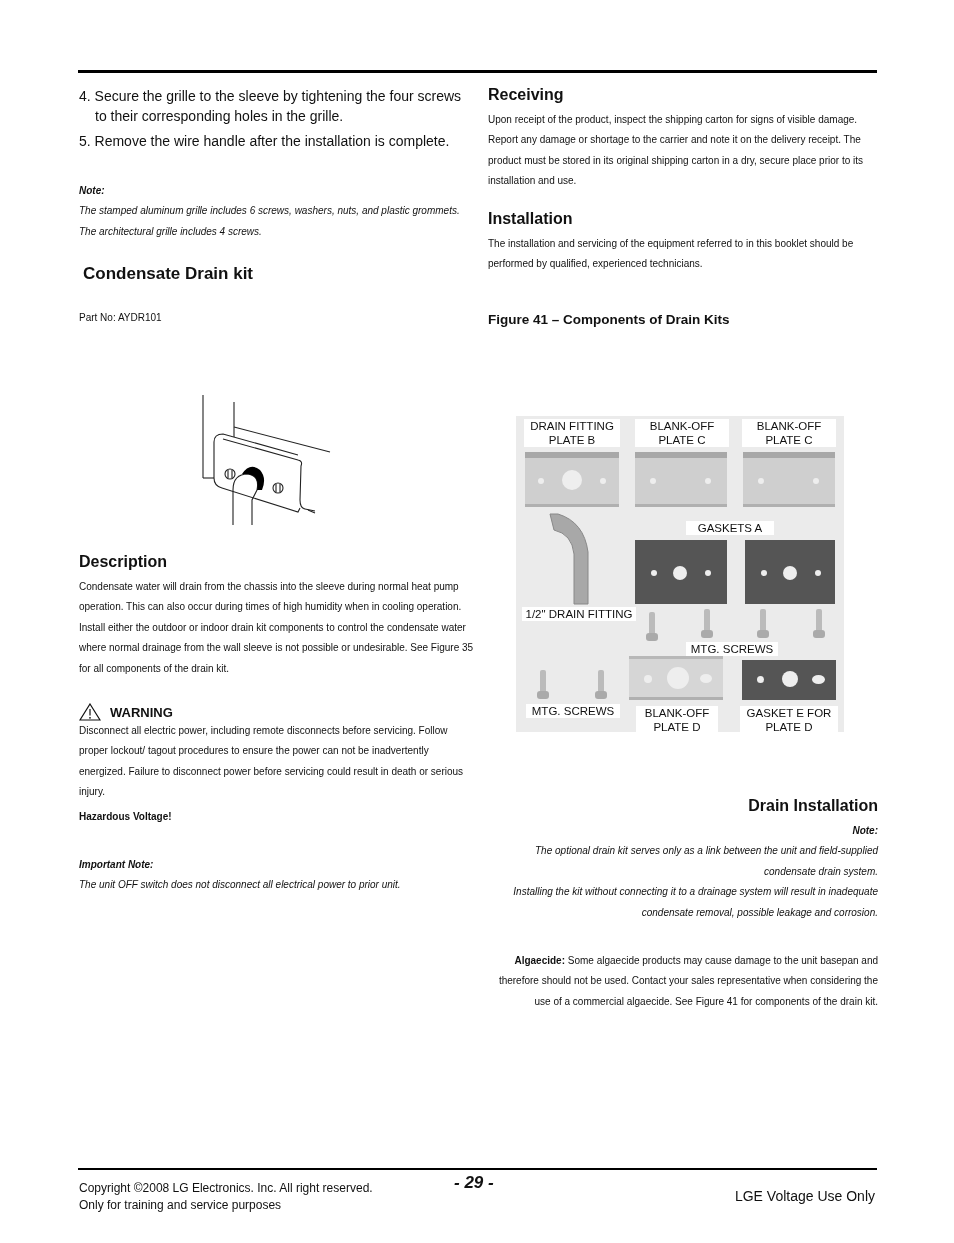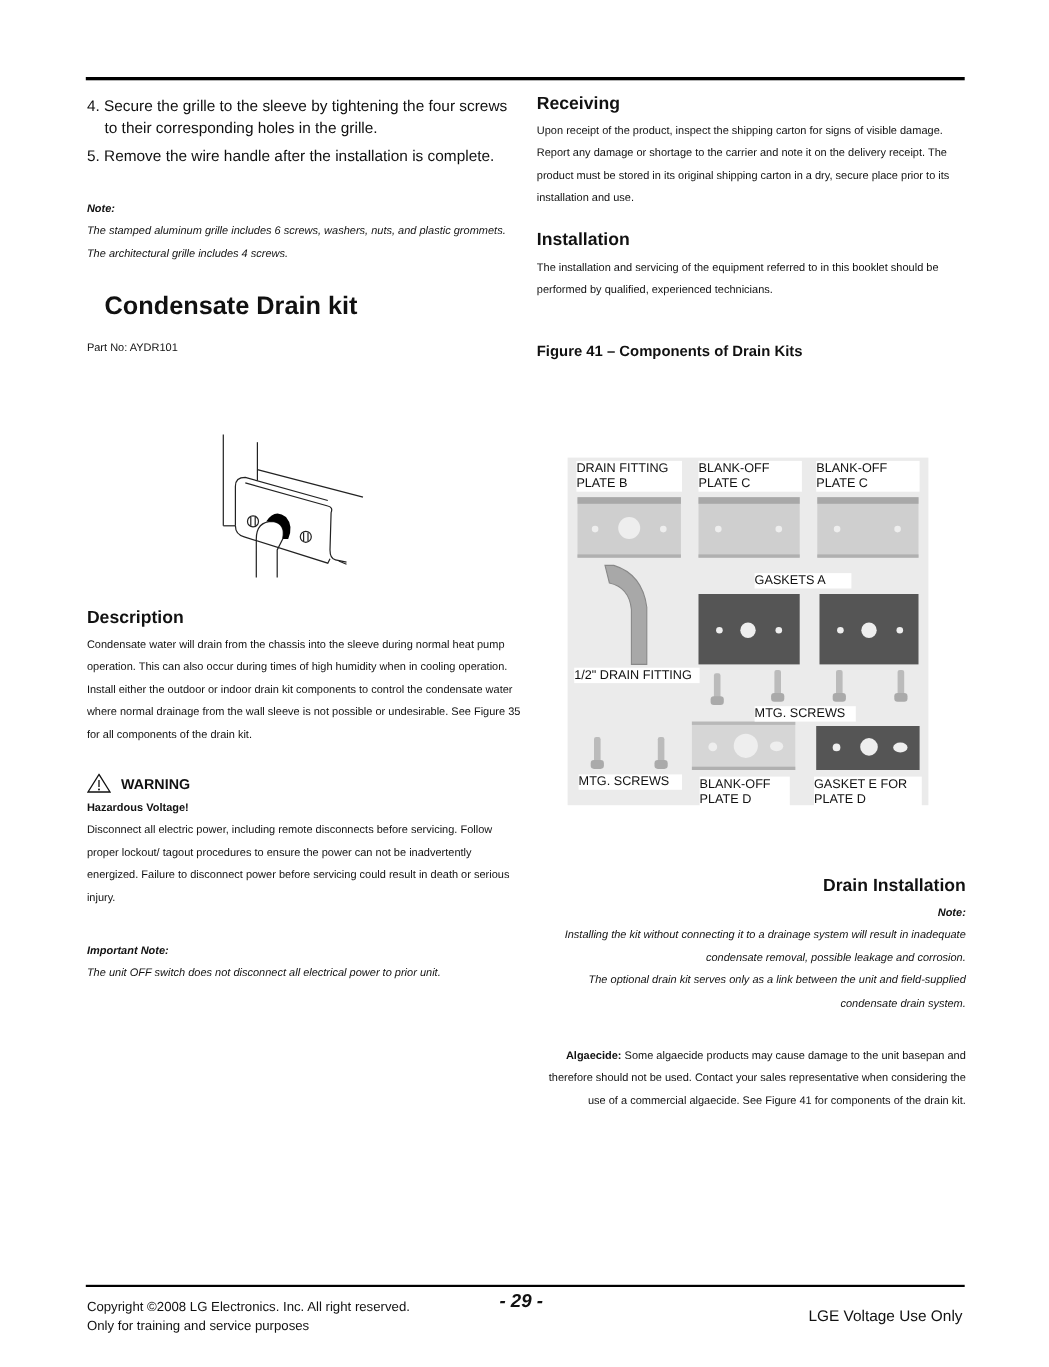--- a/index.html
+++ b/index.html
@@ -5,46 +5,46 @@
   html, body { margin:0; padding:0; background:#fff; }
   body { width:954px; height:1243px; position:relative; font-family:"Liberation Sans", sans-serif; color:#111; overflow:hidden; }
   .rule-top { position:absolute; left:78px; top:70px; width:799px; height:3px; background:#000; }
   .rule-bot { position:absolute; left:78px; top:1168px; width:799px; height:2px; background:#000; }
   .col-l { position:absolute; left:79px; top:86px; width:390px; }
   .col-r { position:absolute; left:488px; top:86px; width:390px; }
   p, .txt { font-size:10px; line-height:20.4px; margin:0; }
   .list-item { font-size:14px; line-height:20px; padding-left:16px; text-indent:-16px; margin:0 0 5px 0; }
   .ital { font-style:italic; }
   .bold { font-weight:bold; }
-  h2 { font-size:23px; font-weight:bold; margin:16px; }
+  h2 { font-size:17px; font-weight:bold; margin:4px; }
   h3 { font-size:16px; font-weight:bold; margin:0; }
   .abs { position:absolute; }
   .photo { position:absolute; left:516px; top:416px; width:328px; height:316px; background:#ebebeb; }
-  .lbl { position:absolute; background:#fff; font-size:11.5px; line-height:14px; text-align:left; color:#111; white-space:nowrap; }
+  .lbl { position:absolute; background:#fff; font-size:11.5px; line-height:14px; text-align:center; color:#111; white-space:nowrap; }
   .plate-light { position:absolute; background:#cfcfcf; border-top:6px solid #a8a8a8; border-bottom:3px solid #b0b0b0; }
   .gasket { position:absolute; background:#555; }
   .hole { position:absolute; background:#eee; border-radius:50%; }
   .screw { position:absolute; width:6px; height:26px; background:#bbb; border-radius:2px; }
   .screw::after { content:""; position:absolute; left:-3px; bottom:-3px; width:12px; height:8px; background:#aaa; border-radius:3px; }
   .footer-left { position:absolute; left:79px; top:1180px; font-size:12px; line-height:17px; }
   .footer-center { position:absolute; left:454px; top:1173px; font-size:17px; font-weight:bold; font-style:italic; }
   .footer-right { position:absolute; right:79px; top:1188px; font-size:14px; }
 </style>
 </head>
 <body>
 
 <div class="rule-top"></div>
 
 <div class="col-l">
   <p class="list-item">4. Secure the grille to the sleeve by tightening the four screws to their corresponding holes in the grille.</p>
   <p class="list-item">5. Remove the wire handle after the installation is complete.</p>
   <p class="txt ital bold" style="margin-top:30px;">Note:</p>
   <p class="txt ital">The stamped aluminum grille includes 6 screws, washers, nuts, and plastic grommets. The architectural grille includes 4 screws.</p>
   <h2 style="margin-top:22px;">Condensate Drain kit</h2>
-  <p class="txt" style="margin-top:8px;">Part No: AYDR101</p>
+  <p class="txt" style="margin-top:24px;">Part No: AYDR101</p>
 </div>
 
 <svg class="abs" style="left:190px; top:390px;" width="150" height="150" viewBox="0 0 150 150">
   <g fill="none" stroke="#222" stroke-width="1.1">
     <line x1="13" y1="5" x2="13" y2="88"></line>
     <line x1="44" y1="12" x2="44" y2="47"></line>
     <line x1="13" y1="88" x2="24" y2="88"></line>
     <line x1="44" y1="37" x2="140" y2="62"></line>
     <path d="M24 88 L24 52 Q24 44 33 44 L108 65"></path>
     <path d="M33 49 L108 70 Q113 71 111 76 L110 110 Q110 118 115 119 L125 121"></path>
@@ -66,22 +66,22 @@
   <p class="txt" style="margin-top:6px;">Condensate water will drain from the chassis into the sleeve during normal heat pump operation. This can also occur during times of high humidity when in cooling operation. Install either the outdoor or indoor drain kit components to control the condensate water where normal drainage from the wall sleeve is not possible or undesirable. See Figure 35 for all components of the drain kit.</p>
 
   <div style="margin-top:24px; display:flex; align-items:center;">
     <svg width="22" height="18" viewBox="0 0 22 18">
       <path d="M11 1 L21 17 L1 17 Z" fill="none" stroke="#111" stroke-width="1.2"></path>
       <line x1="11" y1="6" x2="11" y2="12.5" stroke="#111" stroke-width="1.2"></line>
       <circle cx="11" cy="14.8" r="0.9" fill="#111"></circle>
     </svg>
     <span class="bold" style="font-size:13px; margin-left:9px;">WARNING</span>
   </div>
+  <p class="txt">Disconnect all electric power, including remote disconnects before servicing. Follow proper lockout/ tagout procedures to ensure the power can not be inadvertently energized. Failure to disconnect power before servicing could result in death or serious injury.</p>
   <p class="txt bold" style="margin-top:4px;">Hazardous Voltage!</p>
-  <p class="txt">Disconnect all electric power, including remote disconnects before servicing. Follow proper lockout/ tagout procedures to ensure the power can not be inadvertently energized. Failure to disconnect power before servicing could result in death or serious injury.</p>
   <p class="txt bold ital" style="margin-top:28px;">Important Note:</p>
   <p class="txt ital">The unit OFF switch does not disconnect all electrical power to prior unit.</p>
 </div>
 
 <div class="col-r">
   <h3>Receiving</h3>
   <p class="txt" style="margin-top:6px;">Upon receipt of the product, inspect the shipping carton for signs of visible damage. Report any damage or shortage to the carrier and note it on the delivery receipt. The product must be stored in its original shipping carton in a dry, secure place prior to its installation and use.</p>
   <h3 style="margin-top:18px;">Installation</h3>
   <p class="txt" style="margin-top:6px;">The installation and servicing of the equipment referred to in this booklet should be performed by qualified, experienced technicians.</p>
   <p class="bold" style="font-size:13.5px; margin-top:36px;">Figure 41 – Components of Drain Kits</p>
@@ -148,22 +148,22 @@
   <div class="lbl" style="left:10px; top:288px; width:94px;">MTG. SCREWS</div>
   <div class="lbl" style="left:120px; top:290px; width:82px; white-space:pre;">BLANK-OFF
 PLATE D</div>
   <div class="lbl" style="left:224px; top:290px; width:98px; white-space:pre;">GASKET E FOR
 PLATE D</div>
 </div>
 
 <div class="abs" style="left:488px; top:797px; width:390px;text-align:right;">
   <h3>Drain Installation</h3>
   <p class="txt bold ital" style="margin-top:6px;">Note:</p>
+  <p class="txt ital">The optional drain kit serves only as a link between the unit and field-supplied condensate drain system.</p>
   <p class="txt ital">Installing the kit without connecting it to a drainage system will result in inadequate condensate removal, possible leakage and corrosion.</p>
-  <p class="txt ital">The optional drain kit serves only as a link between the unit and field-supplied condensate drain system.</p>
   <p class="txt" style="margin-top:28px;"><span class="bold">Algaecide:</span><span> Some algaecide products may cause damage to the unit basepan and therefore should not be used. Contact your sales representative when considering the use of a commercial algaecide. See Figure 41 for components of the drain kit.</span></p>
 </div>
 
 <div class="rule-bot"></div>
 <div class="footer-left">
   <div>Copyright ©2008 LG Electronics. Inc. All right reserved.</div>
   <div>Only for training and service purposes</div>
 </div>
 <div class="footer-center">- 29 -</div>
 <div class="footer-right">LGE Voltage Use Only</div>

